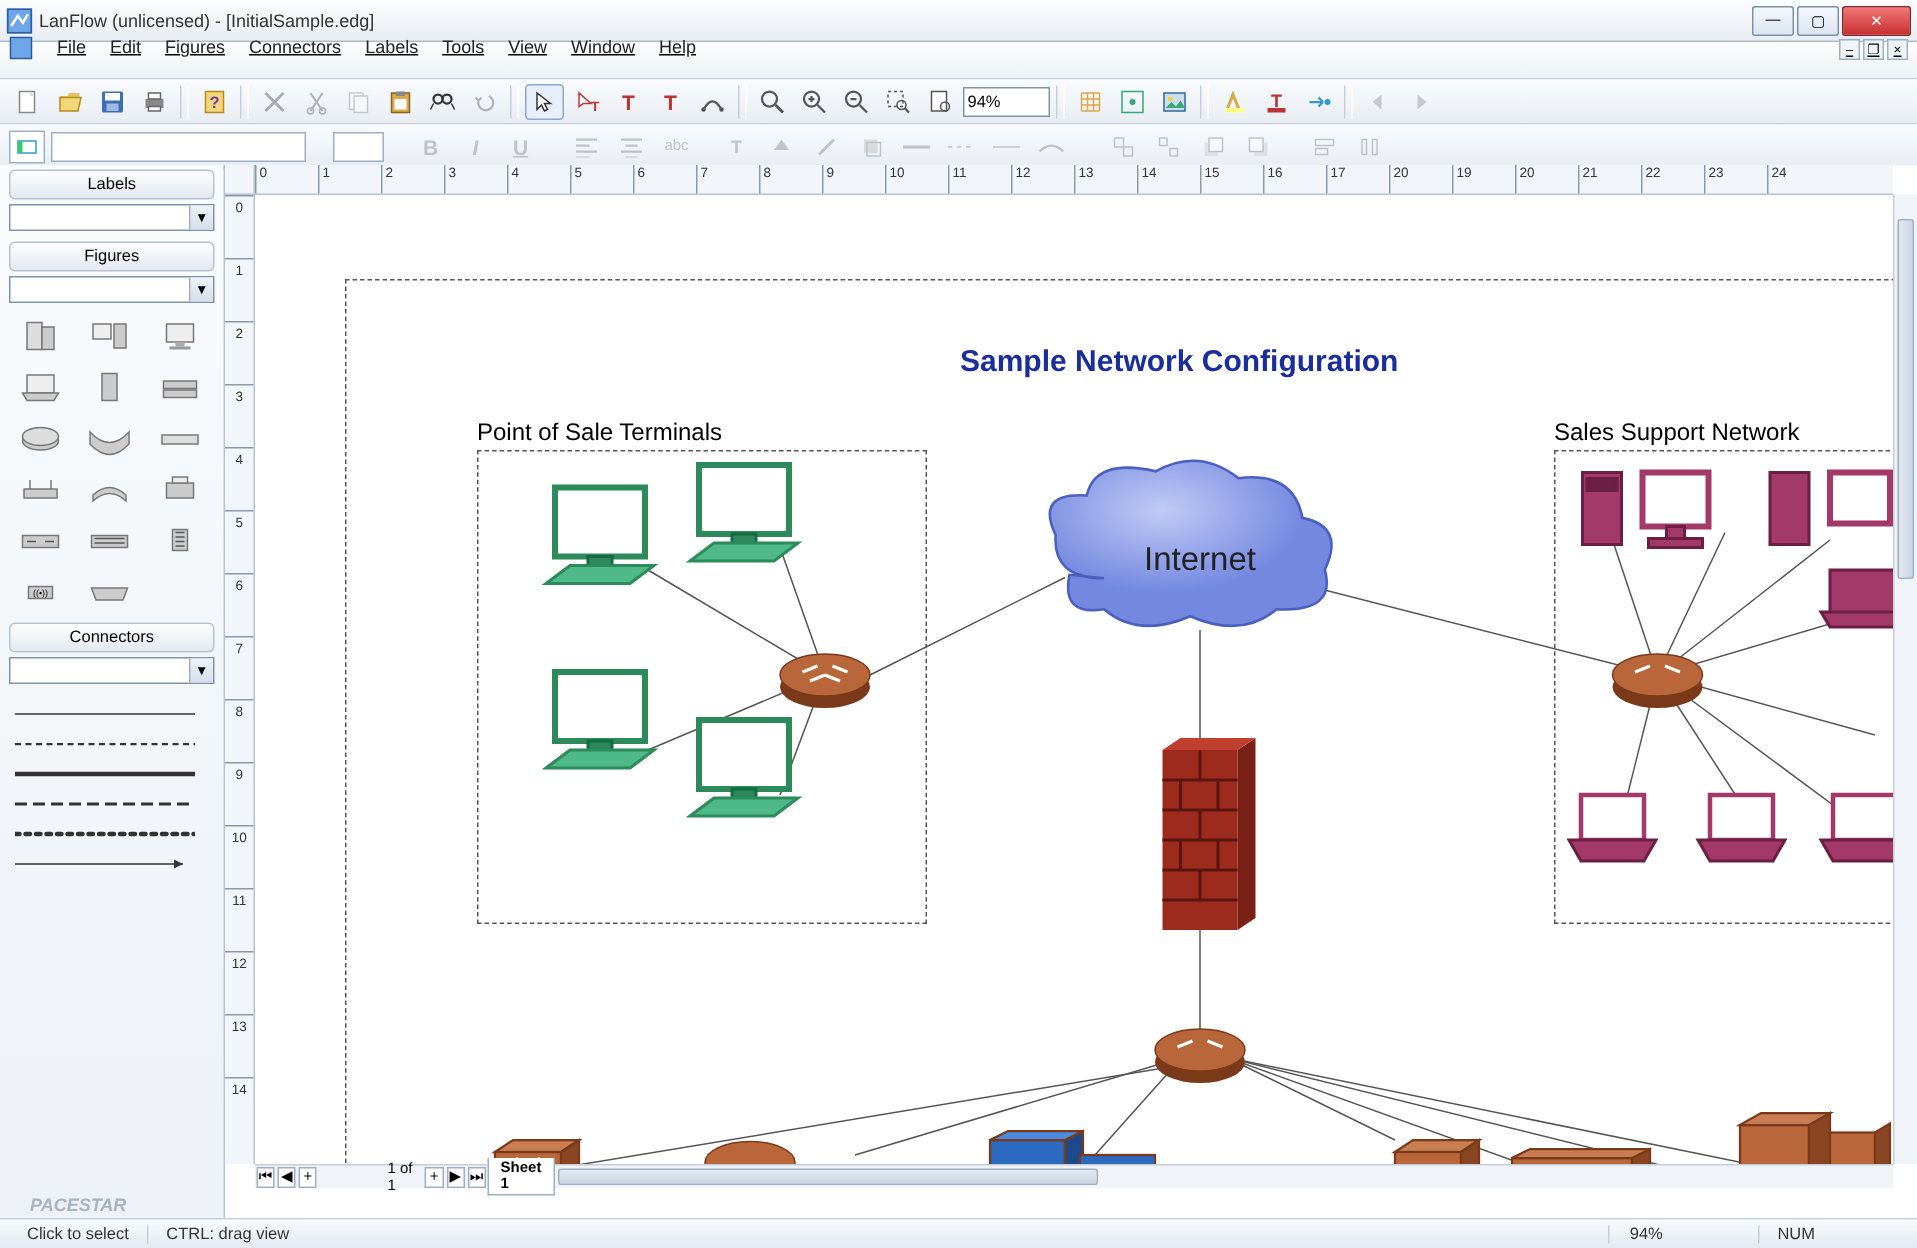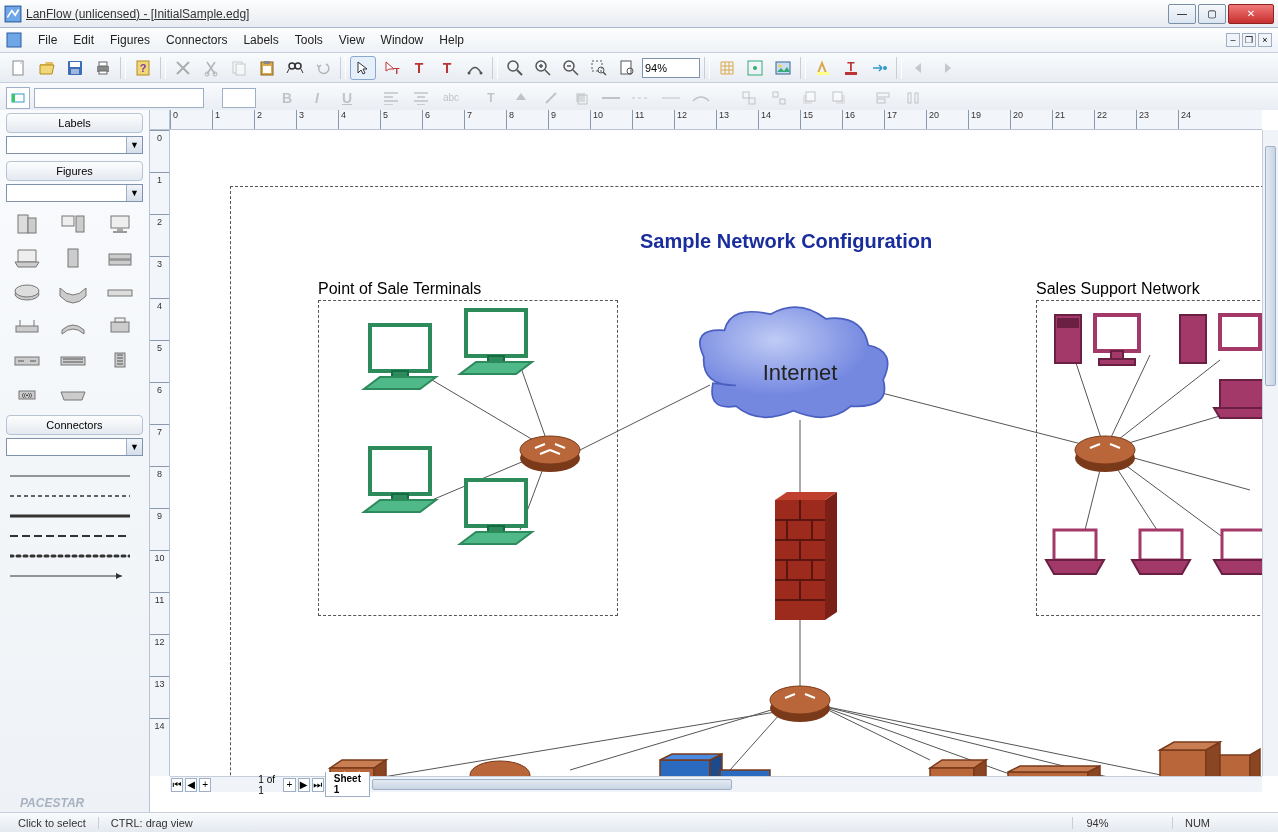--- a/index.html
+++ b/index.html
@@ -1,25 +1,25 @@
 <!DOCTYPE html>
 <html><head>
 <meta charset="utf-8">
 <style>
 * { box-sizing: border-box; margin: 0; padding: 0; font-family: "Segoe UI", Tahoma, sans-serif; }
 body { width: 1278px; height: 832px; background: #fff; overflow: hidden; font-size: 12px; }
 
 .titlebar { height: 28px; background: linear-gradient(#fdfdfd,#e8ecf2); border-bottom: 1px solid #a9b8cc; display: flex; align-items: center; padding: 0 4px; }
 .titlebar .icon { width: 18px; height: 18px; margin-right: 4px; }
-.titlebar .title { flex: 1; color: #333; font-size: 12px; text-decoration: underline; }
+.titlebar .title { flex: 1; color: #333; font-size: 12px; }
 .winbtns { display: flex; gap: 0; }
 .winbtn { width: 28px; height: 20px; border: 1px solid #7a8fa8; background: linear-gradient(#f5f8fc,#dce5f0); border-radius: 2px; margin-left: 2px; display: flex; align-items: center; justify-content: center; font-size: 10px; cursor: pointer; }
 .winbtn.close { background: linear-gradient(#f17878,#c82f2f); color: #fff; width: 46px; border-color: #8c2424; }
 
-.menubar { height: 22px; background: linear-gradient(#fdfdfd,#eef2f6); border-bottom: 1px solid #c6cfd9; display: flex; align-items: center; padding: 12px 6px; }
+.menubar { height: 22px; background: linear-gradient(#fdfdfd,#eef2f6); border-bottom: 1px solid #c6cfd9; display: flex; align-items: flex-end; padding: 12px 6px; text-decoration: underline; }
 .menubar .mdi-icon { width: 16px; height: 16px; margin-right: 8px; }
 .menubar .menu { padding: 2px 8px; color: #222; cursor: pointer; font-size: 12px; }
 .menubar .spacer { flex: 1; }
 .menubar .mdictl { width: 14px; height: 14px; border: 1px solid #9eb0c5; margin-left: 2px; display: flex; align-items: center; justify-content: center; font-size: 9px; cursor: pointer; background: #f0f4f9; }
 
 .toolbar { height: 30px; background: linear-gradient(#f9fbfd,#e8edf3); border-bottom: 1px solid #c6cfd9; display: flex; align-items: center; padding: 0 6px; gap: 2px; }
 .tbtn { width: 26px; height: 24px; display: flex; align-items: center; justify-content: center; cursor: pointer; border-radius: 3px; position: relative; }
 .tbtn svg { width: 18px; height: 18px; }
 .tsep { width: 6px; height: 22px; border-left: 1px solid #c6cfd9; border-right: 1px solid #fff; margin: 0 2px; }
 .zoom-sel { width: 58px; height: 20px; border: 1px solid #7f94ac; font-size: 11px; padding: 0 2px; }

